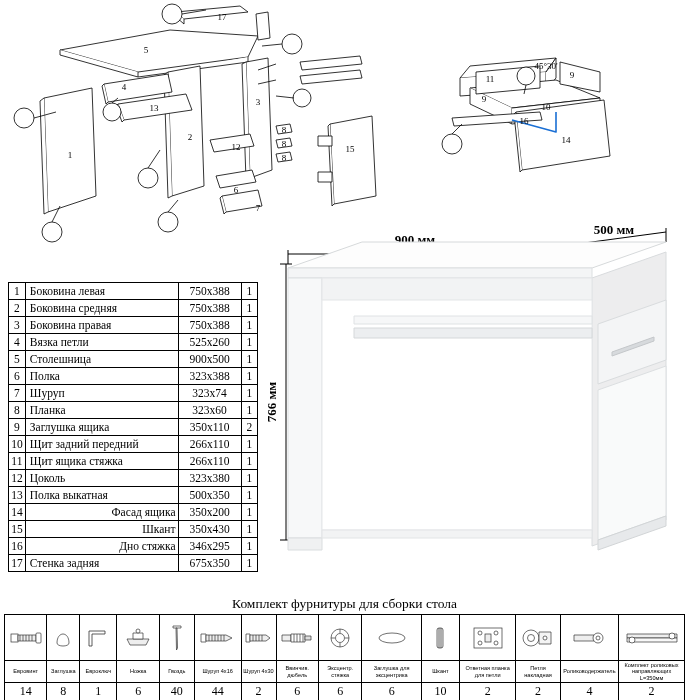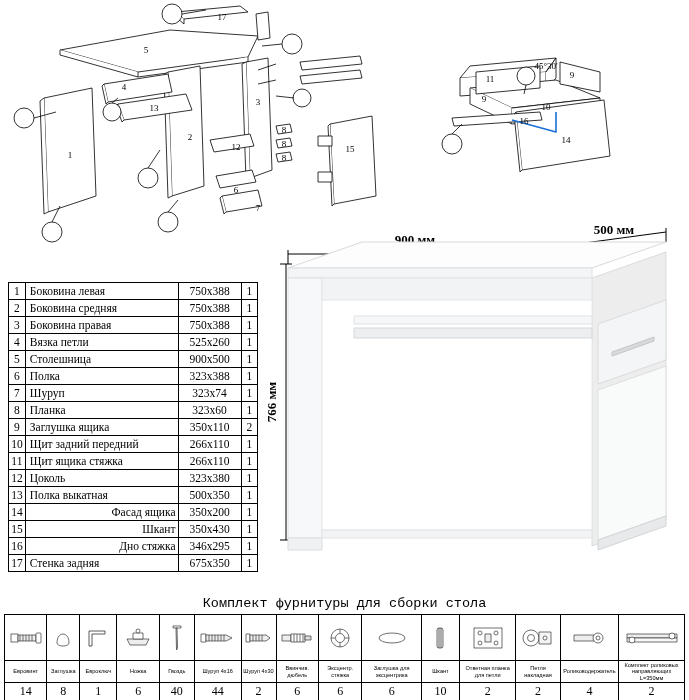--- a/index.html
+++ b/index.html
@@ -44,21 +44,21 @@
 
   
   .desk-area { position: absolute; left: 262px; top: 220px; width: 427px; height: 355px; text-align: right; }
 
   
   .kit-title {
     position: absolute;
     left: 0; top: 596px; width: 689px;
     text-align: center;
     font-size: 13.5px;
-    font-family: Liberation Mono, monospace;
+    font-family: Liberation Serif, serif;
   }
   .kit-table {
     position: absolute;
     left: 4px; top: 614px;
     width: 681px;
     border-collapse: collapse;
     font-size: 5.6px;
     font-family: "Liberation Sans", sans-serif;
     table-layout: fixed;
   }

